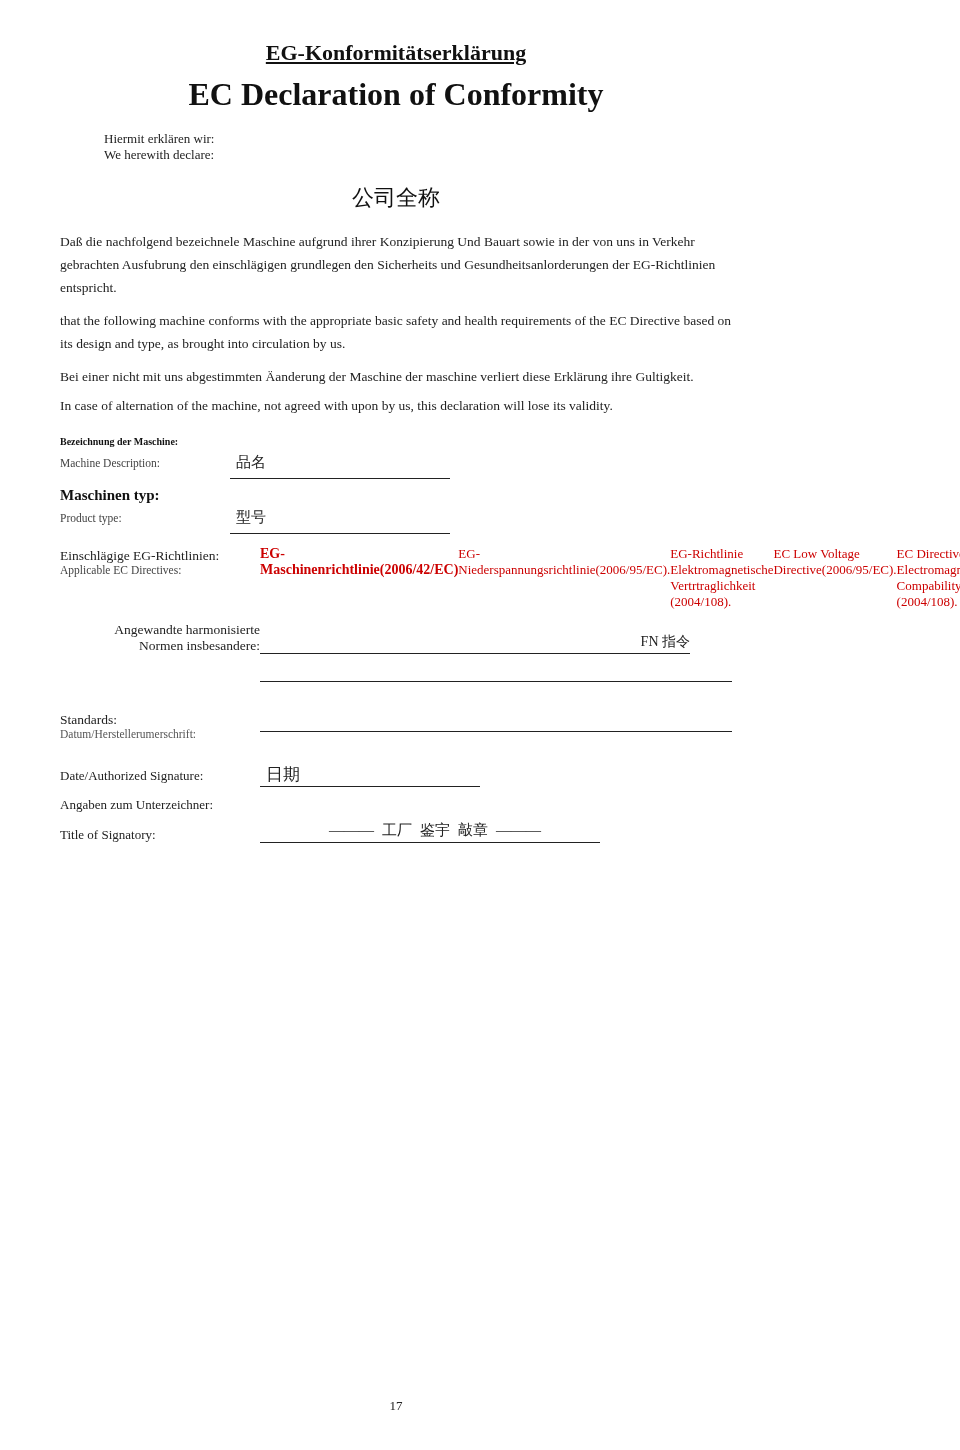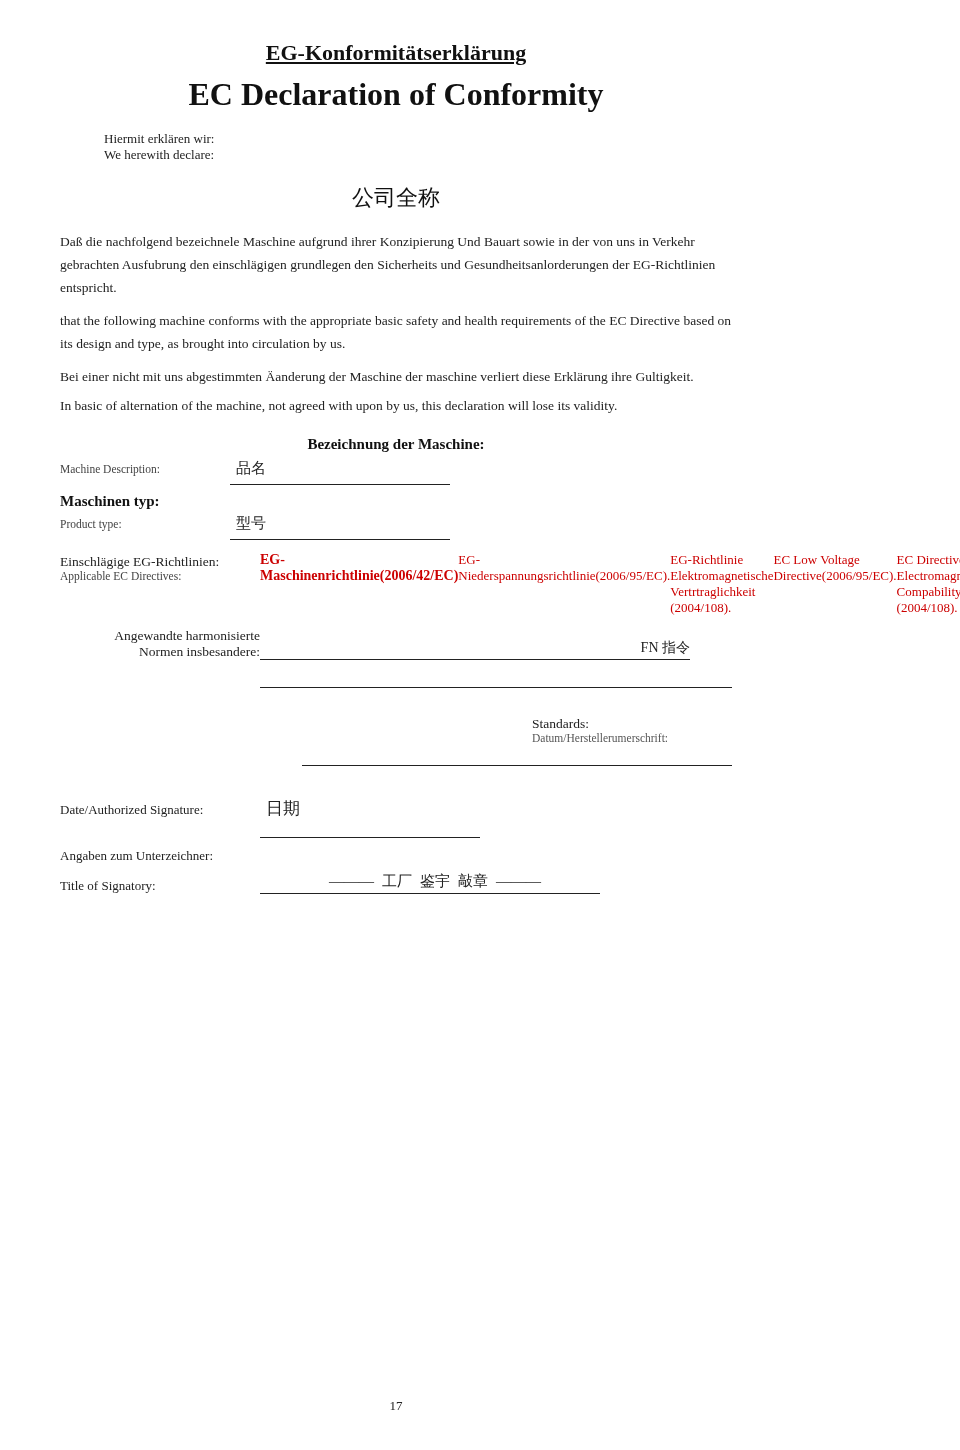--- a/index.html
+++ b/index.html
@@ -57,26 +57,25 @@
       line-height: 1.7;
       margin-bottom: 6px;
     }
     .aenderung-text-en {
       font-size: 13.5px;
       color: #222;
       line-height: 1.7;
       margin-bottom: 18px;
     }
     .section-label {
-      font-size: 15px;
+      font-size: 10px;
       font-weight: bold;
       color: #111;
       margin-bottom: 6px;
       margin-top: 14px;
-      text-align: center;
     }
     .field-row {
       display: flex;
       align-items: baseline;
       margin-bottom: 8px;
       font-size: 13.5px;
     }
     .field-label-en {
       font-size: 11.5px;
       color: #444;
@@ -167,24 +166,23 @@
       height: 22px;
       display: block;
       margin-bottom: 10px;
     }
     .standards-section {
       margin-top: 28px;
       margin-bottom: 10px;
     }
     .standards-row {
       display: flex;
-      align-items: flex-end;
+      align-items: center;
       font-size: 13.5px;
       margin-bottom: 21px;
-      flex-direction: column;
     }
     .standards-left {
       min-width: 200px;
     }
     .standards-right {
       flex: 1;
     }
     .datum-row {
       display: flex;
       align-items: baseline;
@@ -195,21 +193,21 @@
     .datum-label {
       font-size: 13px;
       color: #222;
       min-width: 200px;
     }
     .datum-value {
       font-size: 17px;
       color: #222;
       border-bottom: 1.5px solid #222;
       min-width: 220px;
-      padding-bottom: 17px;
+      padding-bottom: 0;
       padding-left: 6px;
     }
     .datum-value-cn {
       font-size: 17px;
       color: #222;
     }
     .signatory-row {
       display: flex;
       align-items: flex-end;
       margin-bottom: 10px;
@@ -270,21 +268,21 @@
   </div>
 
   <div class="company-name-cn">公司全称</div>
 
   <div class="intro-text-de">Daß die nachfolgend bezeichnele Maschine aufgrund ihrer Konzipierung Und Bauart sowie in der von uns in Verkehr gebrachten Ausfubrung den einschlägigen grundlegen den Sicherheits und Gesundheitsanlorderungen der EG-Richtlinien entspricht.</div>
 
   <div class="conforms-text">that the following machine conforms with the appropriate basic safety and health requirements of the EC Directive based on its design and type, as brought into circulation by us.</div>
 
   <div class="aenderung-text-de">Bei einer nicht mit uns abgestimmten Äanderung der Maschine der maschine verliert diese Erklärung ihre Gultigkeit.</div>
 
-  <div class="aenderung-text-en">In basic of alternation of the machine, not agreed with upon by us, this declaration will lose its validity.</div>
+  <div class="aenderung-text-en">In case of alternation of the machine, not agreed with upon by us, this declaration will lose its validity.</div>
 
   <div class="section-label">Bezeichnung der Maschine:</div>
 
   <div class="field-row">
     <span class="field-label-en">Machine Description:</span>
     <span class="field-value">
       <span class="field-value-cn">品名</span>
     </span>
   </div>
 

